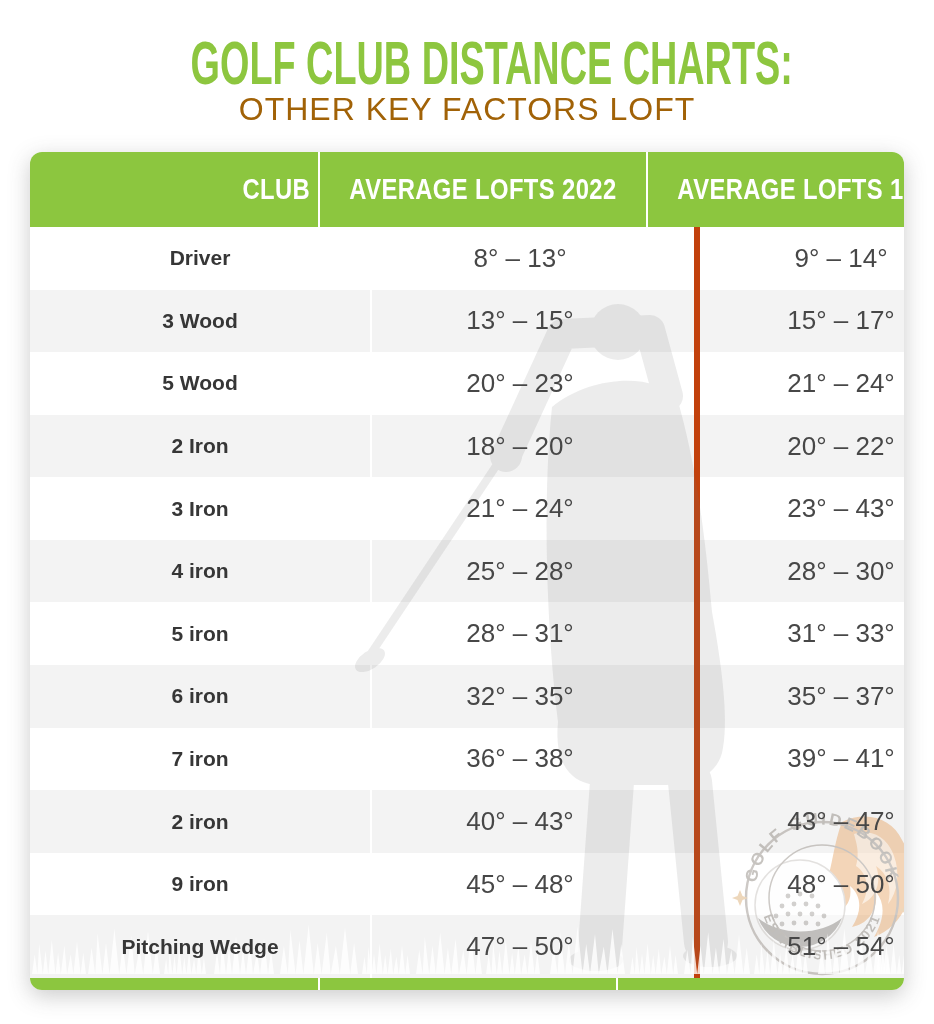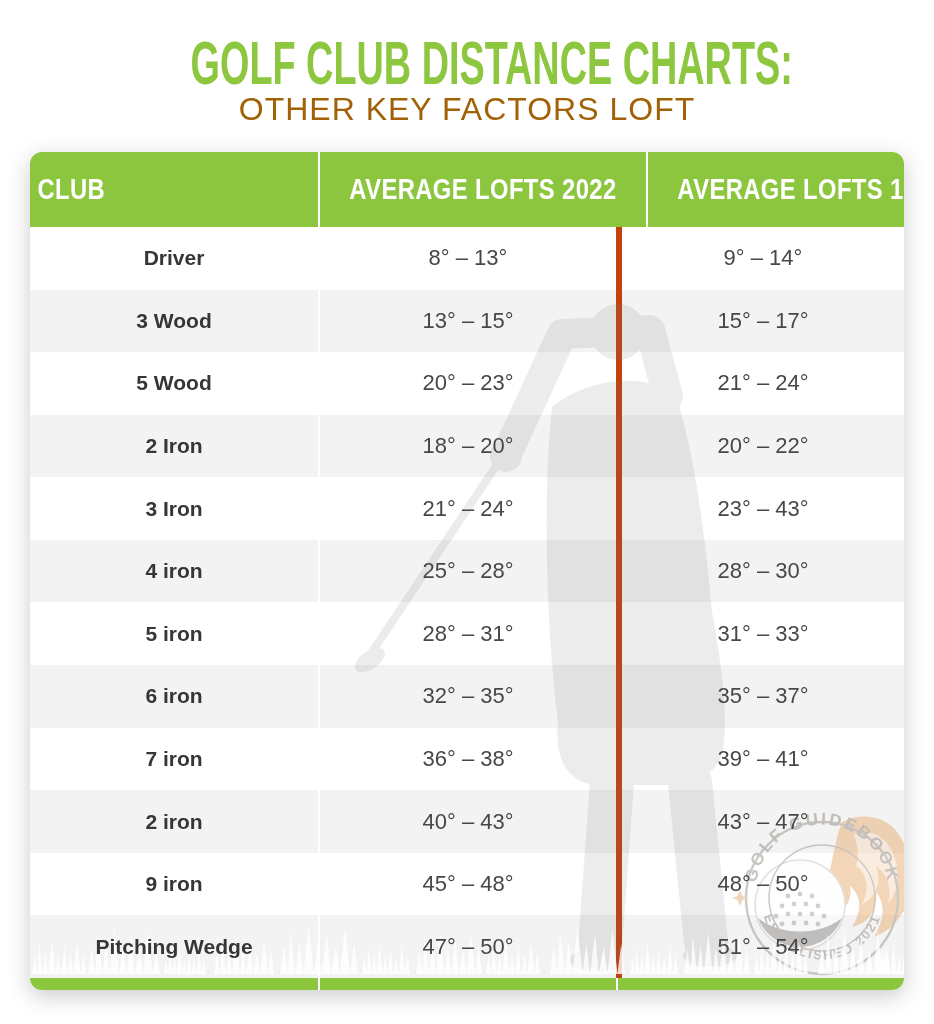--- a/index.html
+++ b/index.html
@@ -24,37 +24,37 @@
     position:absolute;top:93px;left:0;width:100%;text-align:center;
     font-size:32px;color:#a16207;letter-spacing:1px;line-height:1;
   }
   
   .table-card{
     position:absolute;left:30px;top:152px;width:874px;height:838px;
     border-radius:12px;overflow:hidden;background:#ffffff;
     box-shadow:0 6px 22px rgba(70,70,70,0.28);
   }
   .thead{display:flex;height:75px;background:var(--green);}
-  .th{flex:0 0 288px;box-sizing:border-box;display:flex;align-items:center;justify-content:flex-start;}
+  .th{flex:0 0 288px;box-sizing:border-box;display:flex;align-items:center;justify-content:flex-end;}
   .th.c2{flex-basis:298px;border-left:2px solid #ffffff;}
   .th.c3{border-left:2px solid #ffffff;}
   .th-label{
     color:#ffffff;font-size:29px;font-weight:bold;white-space:nowrap;
     transform:scaleX(0.82);transform-origin:50% 50%;letter-spacing:0.5px;
     position:relative;z-index:2;
   }
   .tbody{height:751px;display:grid;grid-template-rows:repeat(12,1fr);}
   .trow{display:flex;}
   .trow.alt{background:var(--row-alt);}
-  .cell{flex:0 0 288px;box-sizing:border-box;display:flex;align-items:center;justify-content:center;}
+  .cell{flex:0 0 288px;box-sizing:border-box;display:flex;align-items:center;justify-content:center;margin-left:26px;}
   .cell.c2{flex-basis:298px;border-left:2px solid #ffffff;}
   .cell.c3{border-left:6px solid #c2410c;text-align:right;}
   .cell span{position:relative;z-index:2;}
   .club-name{font-size:21px;font-weight:bold;color:#363636;}
-  .loft-value{font-size:22px;color:var(--txt-val);}
+  .loft-value{font-size:26px;color:var(--txt-val);}
   .tfoot{display:flex;height:12px;background:var(--green);}
   .tf{flex:0 0 288px;box-sizing:border-box;}
   .tf.c2{flex-basis:298px;border-left:2px solid #ffffff;}
   .tf.c3{border-left:2px solid #ffffff;}
   
   .wm{position:absolute;z-index:1;pointer-events:none;}
   .wm-golfer{left:320px;top:140px;width:390px;height:684px;}
   .wm-badge{left:700px;top:656px;width:190px;height:168px;}
   .wm-grass{left:0px;top:752px;width:874px;height:74px;}
 </style>

